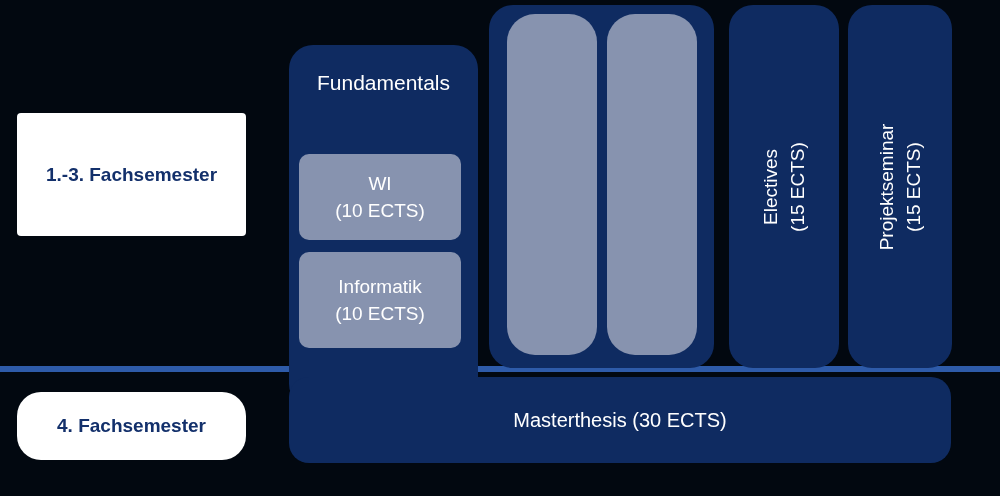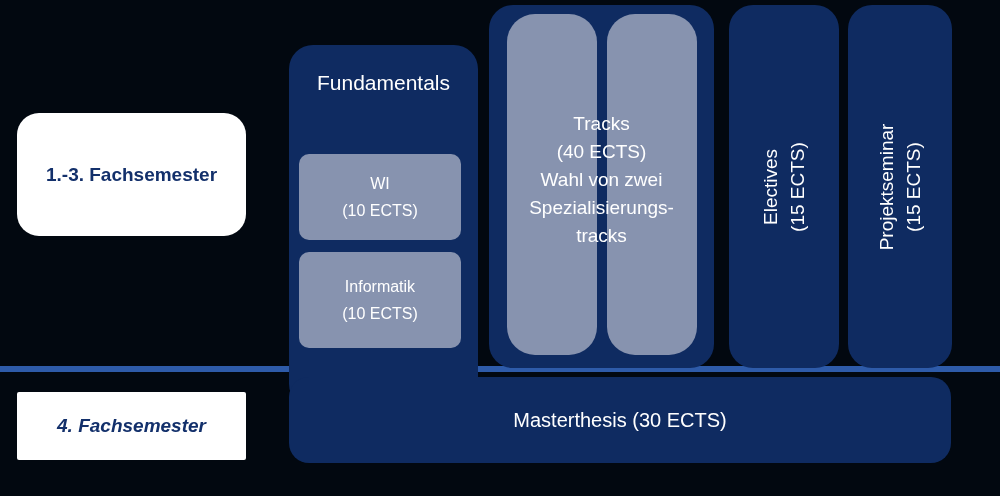--- a/index.html
+++ b/index.html
@@ -20,31 +20,31 @@
     top: 366px;
     width: 1000px;
     height: 6px;
     background: #2e5ba9;
   }
 
   
   .white-box {
     position: absolute;
     background: #ffffff;
-    border-radius: 22px;
+    border-radius: 4px;
     display: flex;
     align-items: center;
     justify-content: center;
     color: #13306b;
     font-weight: bold;
     font-size: 19px;
     text-align: center;
   }
   .white-box.sem13 { left: 17px; top: 113px; width: 229px; height: 123px; }
-  .white-box.sem4  { left: 17px; top: 392px; width: 229px; height: 68px; border-radius: 2px; font-style: italic; }
+  .white-box.sem4  { left: 17px; top: 392px; width: 229px; height: 68px; border-radius: 24px; }
 
   
   .col {
     position: absolute;
     top: 5px;
     height: 363px;
     background: #0f2b61;
     border-radius: 24px;
   }
   .col.fundamentals { left: 289px; width: 189px; margin-top: 40px; }
@@ -66,21 +66,21 @@
   .pill {
     position: absolute;
     left: 10px;
     width: 162px;
     background: #8793af;
     border-radius: 10px;
     display: flex;
     align-items: center;
     justify-content: center;
     text-align: center;
-    font-size: 16px;
+    font-size: 19px;
     line-height: 27px;
     color: #ffffff;
     white-space: pre-line;
   }
   .pill.wi  { top: 109px; height: 86px; }
   .pill.inf { top: 207px; height: 96px; }
 
   
   .pillar {
     position: absolute;
@@ -151,25 +151,20 @@
     <div class="col-title">Fundamentals</div>
     <div class="pill wi">WI
 (10 ECTS)</div>
     <div class="pill inf">Informatik
 (10 ECTS)</div>
   </div>
 
   <div class="col tracks">
     <div class="pillar left"></div>
     <div class="pillar right"></div>
-    <div class="tracks-text">Tracks
-(40 ECTS)
-Wahl von zwei
-Spezialisierungs-
-tracks</div>
   </div>
 
   <div class="col electives">
     <div class="vtext">Electives
 (15 ECTS)</div>
   </div>
 
   <div class="col projekt">
     <div class="vtext">Projektseminar
 (15 ECTS)</div>

